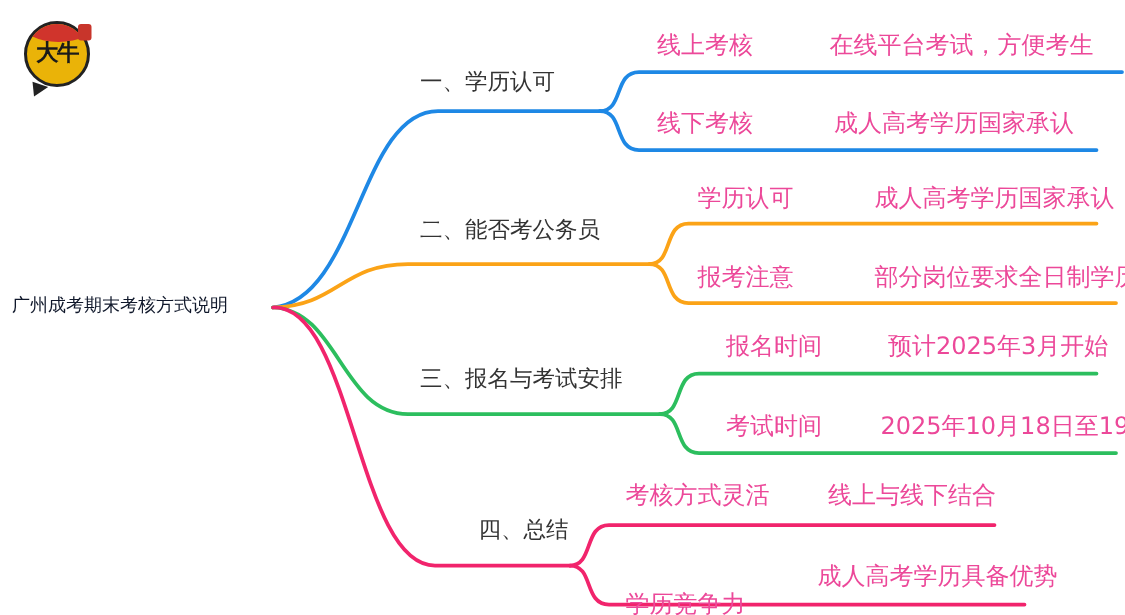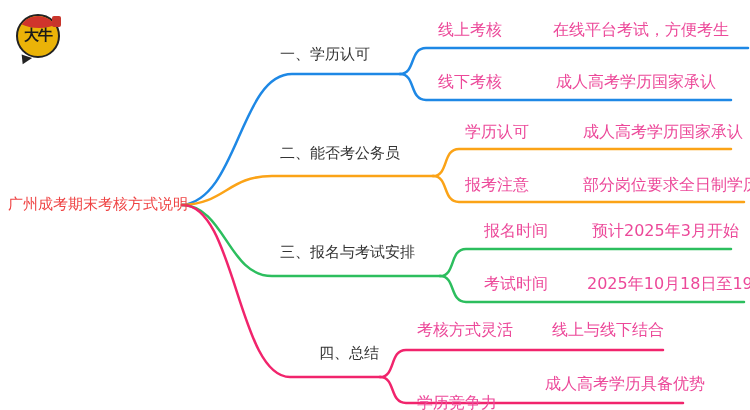--- a/index.html
+++ b/index.html
@@ -32,21 +32,21 @@
   .logo-tail{
     position:absolute;left:8px;top:46px;width:0;height:0;
     border-left:4px solid transparent;border-right:7px solid transparent;
     border-top:9px solid #222;transform:rotate(18deg);
   }
   .logo-title{position:absolute;left:53px;top:8px;font-size:16px;font-weight:bold;letter-spacing:.5px;}
   .logo-domain{position:absolute;left:53px;top:30px;font-size:13px;font-weight:bold;letter-spacing:.3px;}
   
   .node{font-size:16px;color:#ec4899;}
   .blabel{font-size:15px;color:#333;}
-  .root{left:8px;top:195px;font-size:15px;color:#ef4444;}
+  .root{left:8px;top:195px;font-size:12px;color:#0f172a;}
   svg{position:absolute;left:0;top:0;}
 </style>
 </head>
 <body>
 
 <svg width="750" height="410" viewBox="0 0 750 410">
   <g fill="none" stroke-width="2.5" stroke-linecap="round">
 
     <path d="M182,205 C238,200 240,74 292,74 L400,74" stroke="#1E88E5"></path>
     <path d="M400,74 C416,74 409,48 426,48 L748,48" stroke="#1E88E5"></path>

